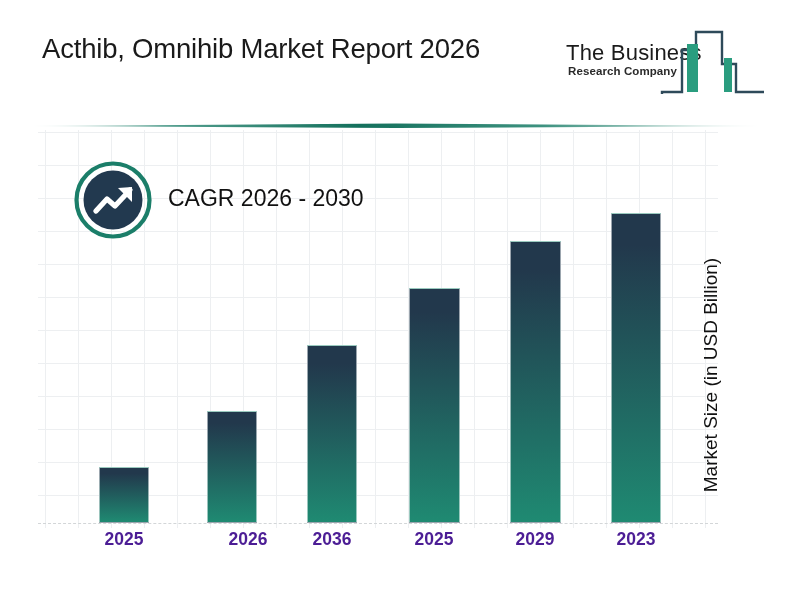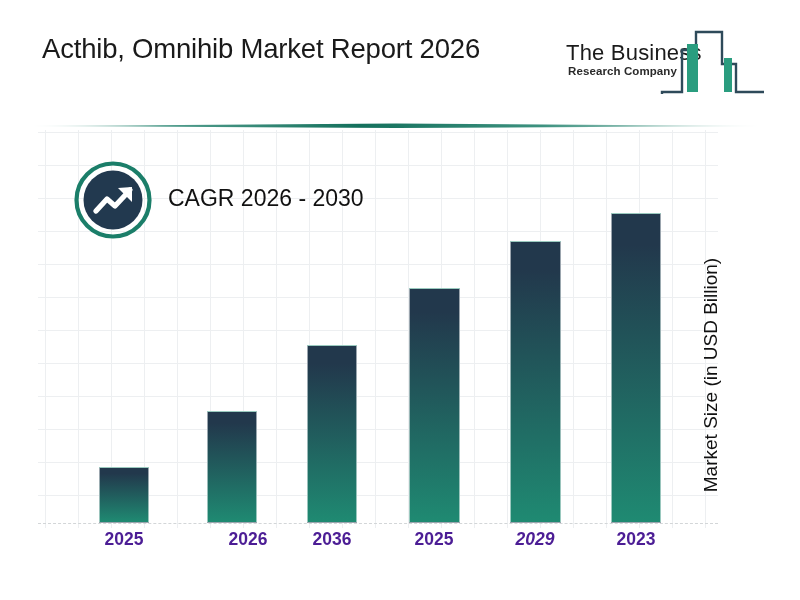--- a/index.html
+++ b/index.html
@@ -290,21 +290,21 @@
       <polygon points="58,26 58,41 44,27" fill="#ffffff"></polygon>
     </svg>
     <div id="cagr-label">CAGR 2026 - 2030</div>
   </div>
 
   <div id="xaxis">
     <div class="xtick" style="left:41px;">2025</div>
     <div class="xtick" style="left:165px;">2026</div>
     <div class="xtick" style="left:249px;">2036</div>
     <div class="xtick" style="left:351px;">2025</div>
-    <div class="xtick" style="left:452px;font-style:italic;">2029</div>
+    <div class="xtick" style="left:452px;">2029</div>
     <div class="xtick" style="left:553px;">2023</div>
   </div>
 
   <div id="yaxis-title">
     <div id="yaxis-title-inner">Market Size (in USD Billion)</div>
   </div>
 
 </div>
 
 </body></html>

